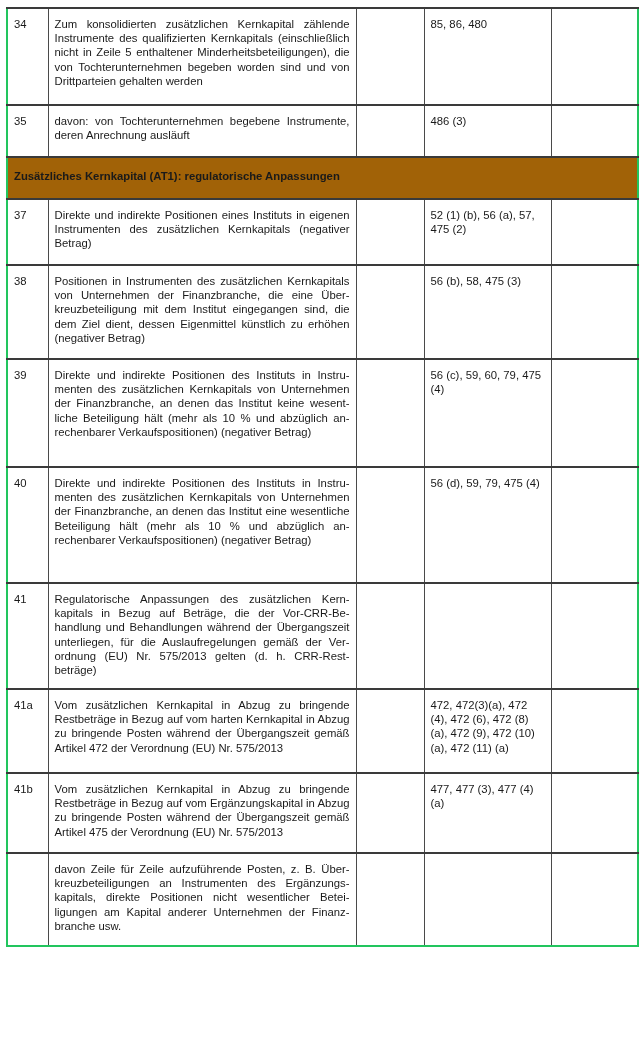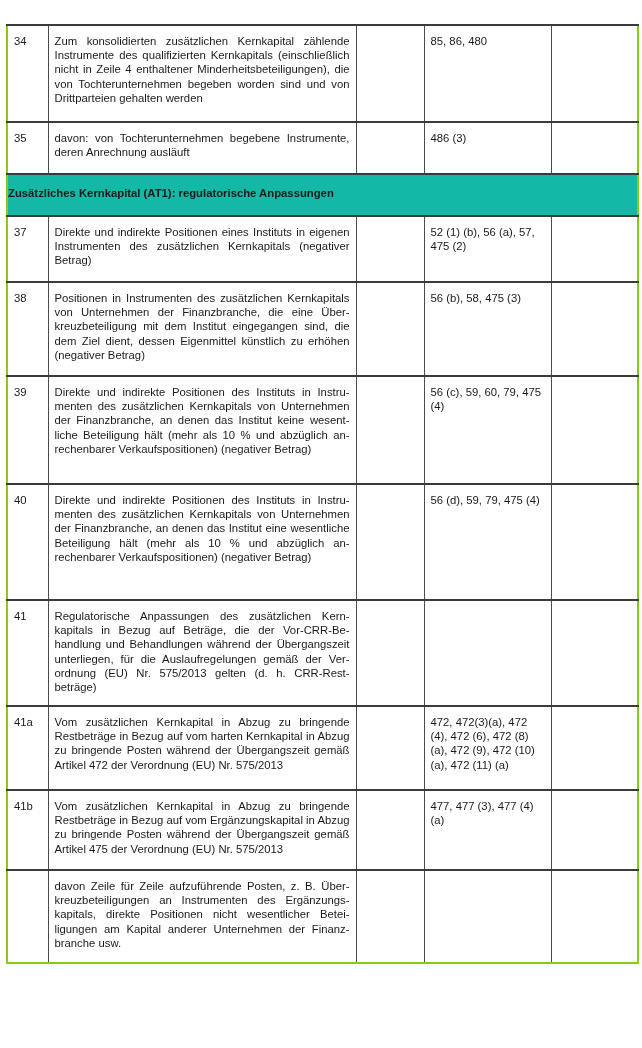--- a/index.html
+++ b/index.html
@@ -1,53 +1,53 @@
 <!DOCTYPE html>
 <html><head>
 <meta charset="utf-8">
 <style>
   html, body { margin: 0; padding: 0; background: #ffffff; }
   body { width: 642px; height: 1048px; position: relative; overflow: hidden;
          font-family: "Liberation Sans", sans-serif; color: #1a1a1a; }
   table.regtab {
-    position: absolute; left: 6px; top: 24px; width: 631px;
+    position: absolute; left: 6px; top: 7px; width: 631px;
     border-collapse: collapse; table-layout: fixed;
-    border: 2px solid #84cc16;
+    border: 2px solid #22c55e;
   }
   table.regtab td {
     border: 1px solid #4a4a4a; vertical-align: top;
     font-size: 11.3px; line-height: 14.2px; padding: 8px 6px 6px 6px;
     box-sizing: border-box;
   }
   table.regtab tr.rowline td { border-top: 2px solid #3a3a3a; }
   td.c-num { width: 41px; padding-left: 6px; }
   td.c-desc { width: 308px; padding-right: 8px; }
   td.c-a { width: 68px; }
   td.c-ref { width: 127px; }
   td.c-b { width: 87px; }
   td.desc-text { text-align: justify; }
   td.bold { font-weight: bold; }
   td.shade-light { background: #d6d6d6; }
-  tr.section td { background: #14b8a6; font-weight: bold; padding: 11px 6px 12px 0; margin-top: 17px; }
+  tr.section td { background: #a16207; font-weight: bold; padding: 11px 6px 12px 6px; margin-top: 17px; }
 </style>
 </head>
 <body>
 
 <table class="regtab">
   <colgroup>
     <col style="width:41px">
       <col style="width:308px">
       <col style="width:68px">
       <col style="width:127px">
       <col style="width:87px">
   </colgroup>
   <tbody id="tbody">
     <tr class="rowline" style="height:97px">
       <td class="c-num">34</td>
-      <td class="c-desc desc-text">Zum konsolidierten zusätzlichen Kernkapital zählende Instrumente des qualifizierten Kernkapitals (einschließlich nicht in Zeile 4 enthaltener Minderheitsbeteiligungen), die von Tochterunternehmen begeben worden sind und von Drittparteien gehalten werden</td>
+      <td class="c-desc desc-text">Zum konsolidierten zusätzlichen Kernkapital zählende Instrumente des qualifizierten Kernkapitals (einschließlich nicht in Zeile 5 enthaltener Minderheitsbeteiligungen), die von Tochterunternehmen begeben worden sind und von Drittparteien gehalten werden</td>
       <td class="c-a"></td>
       <td class="c-ref">85, 86, 480</td>
       <td class="c-b"></td>
     </tr>
     <tr class="rowline" style="height:52px">
       <td class="c-num">35</td>
       <td class="c-desc desc-text">davon: von Tochterunternehmen begebene Instrumente, deren Anrechnung ausläuft</td>
       <td class="c-a"></td>
       <td class="c-ref">486 (3)</td>
       <td class="c-b"></td>

